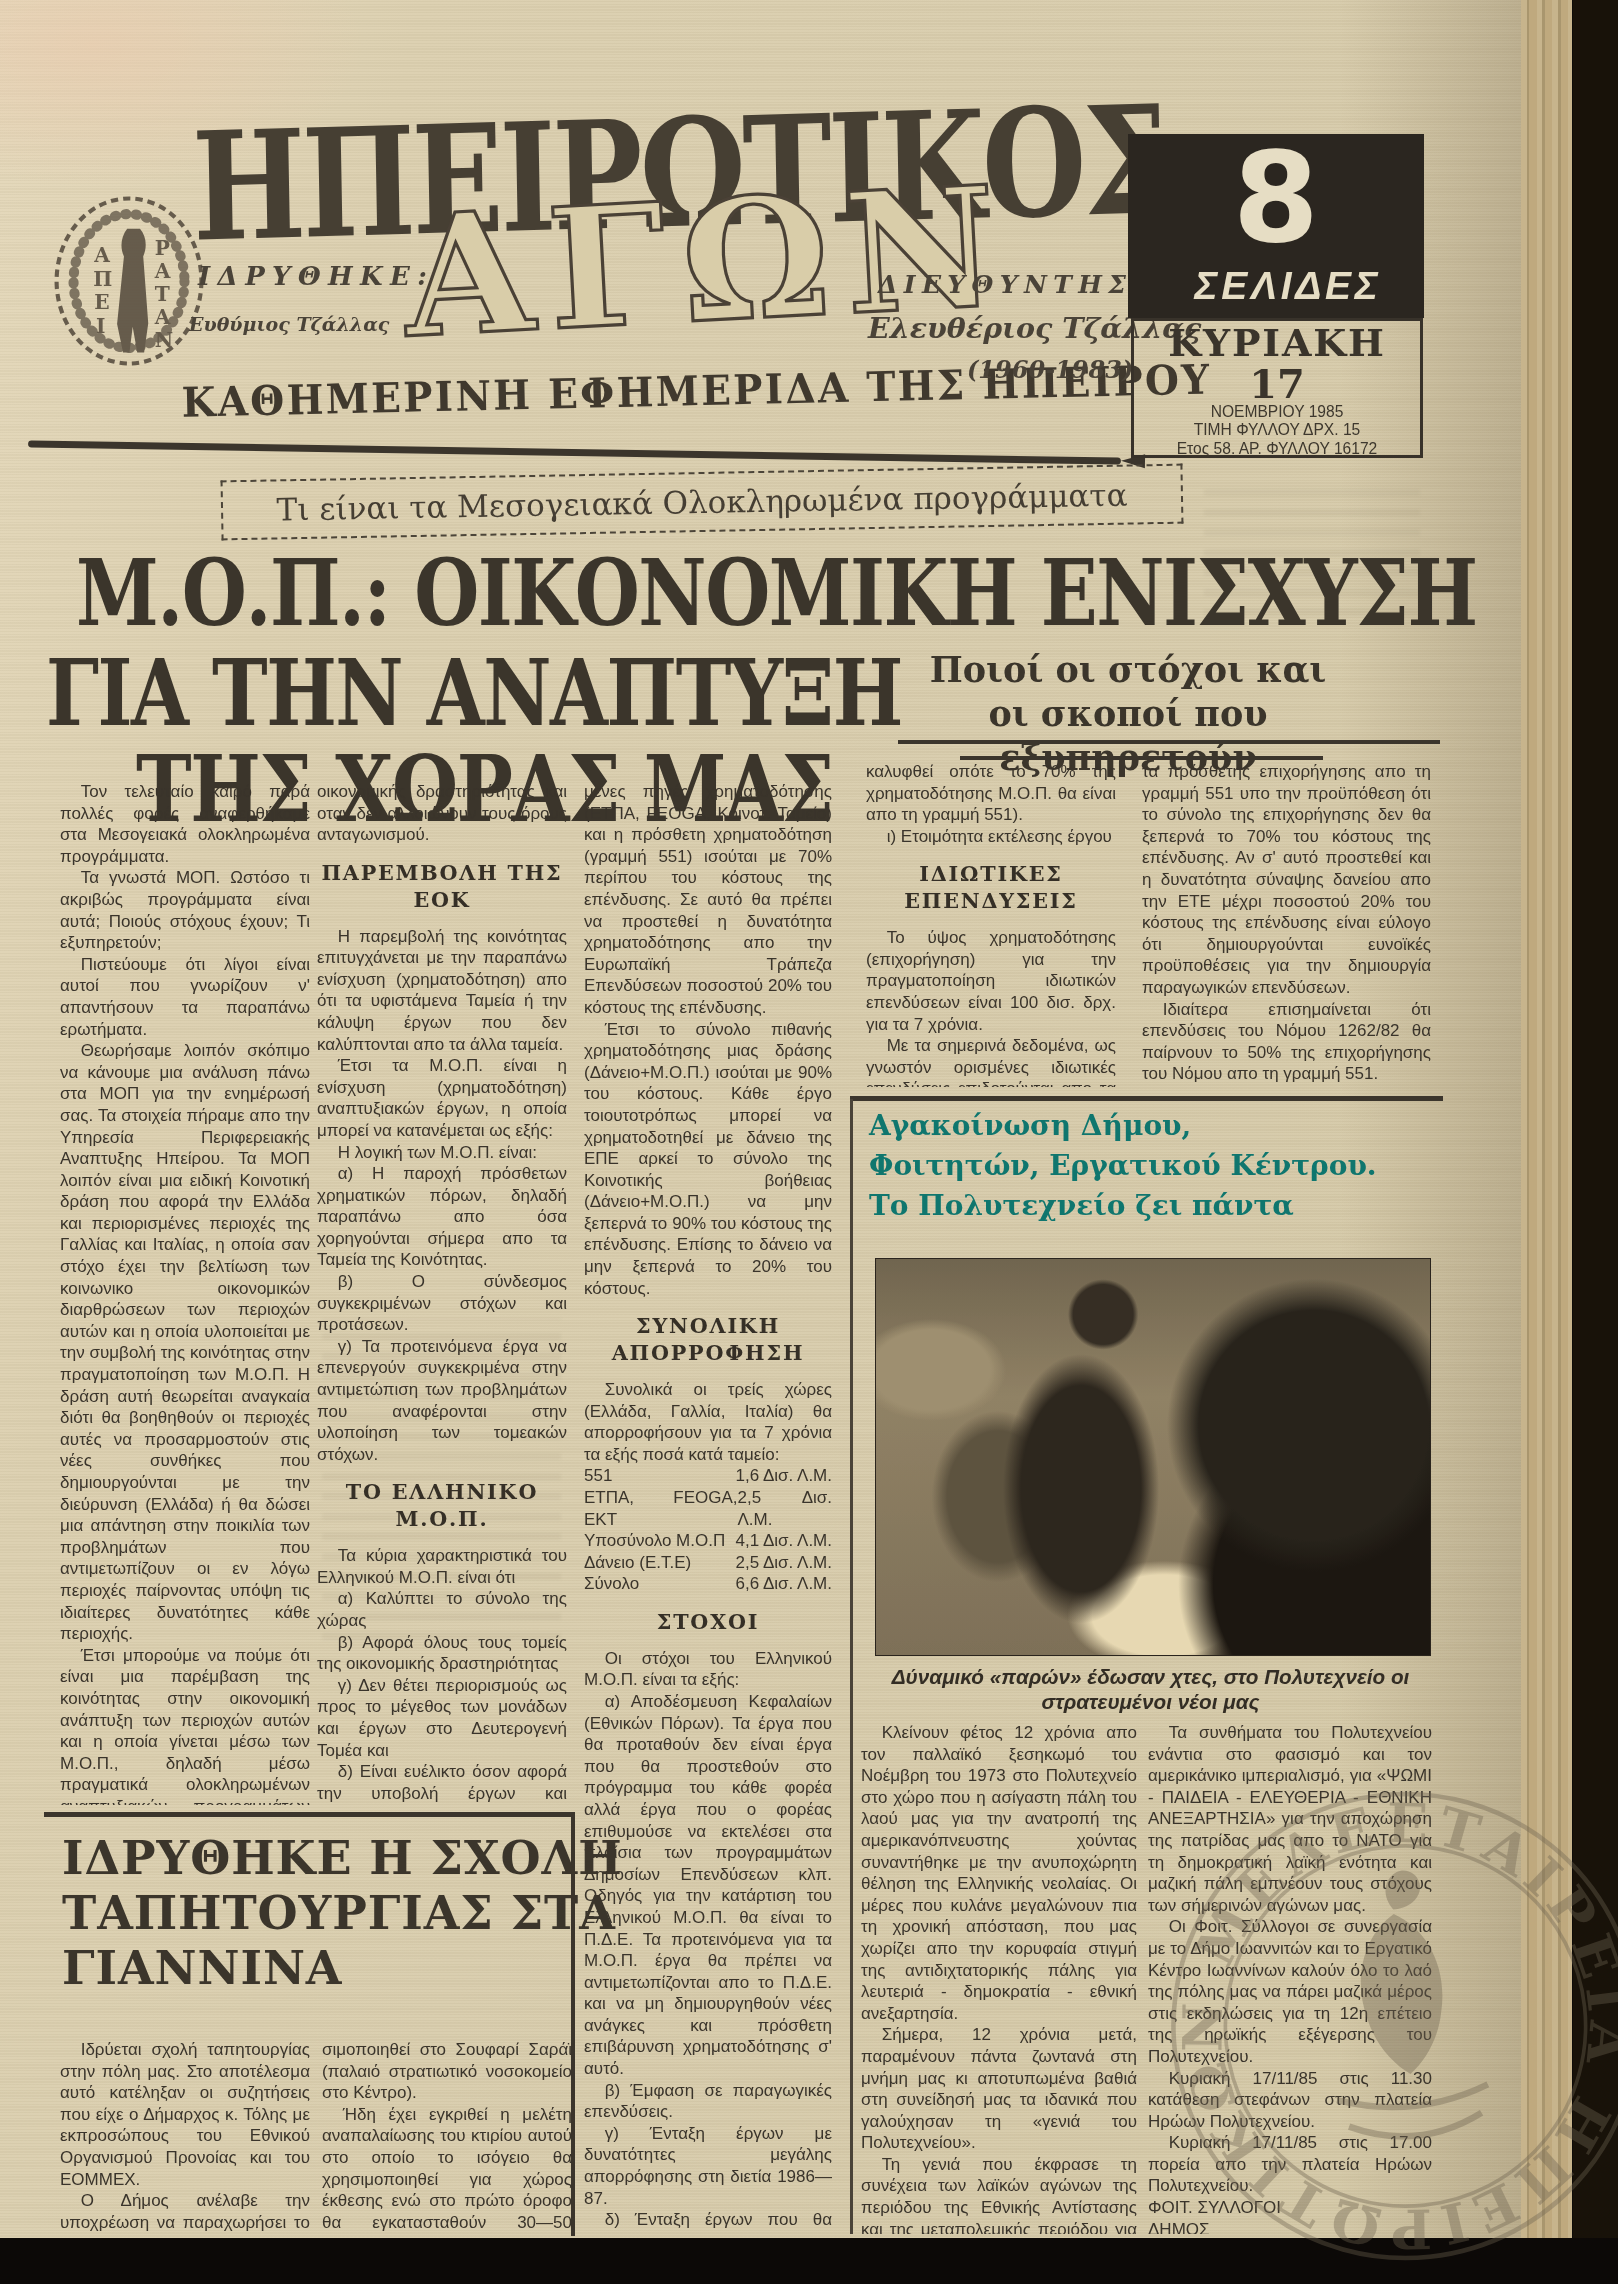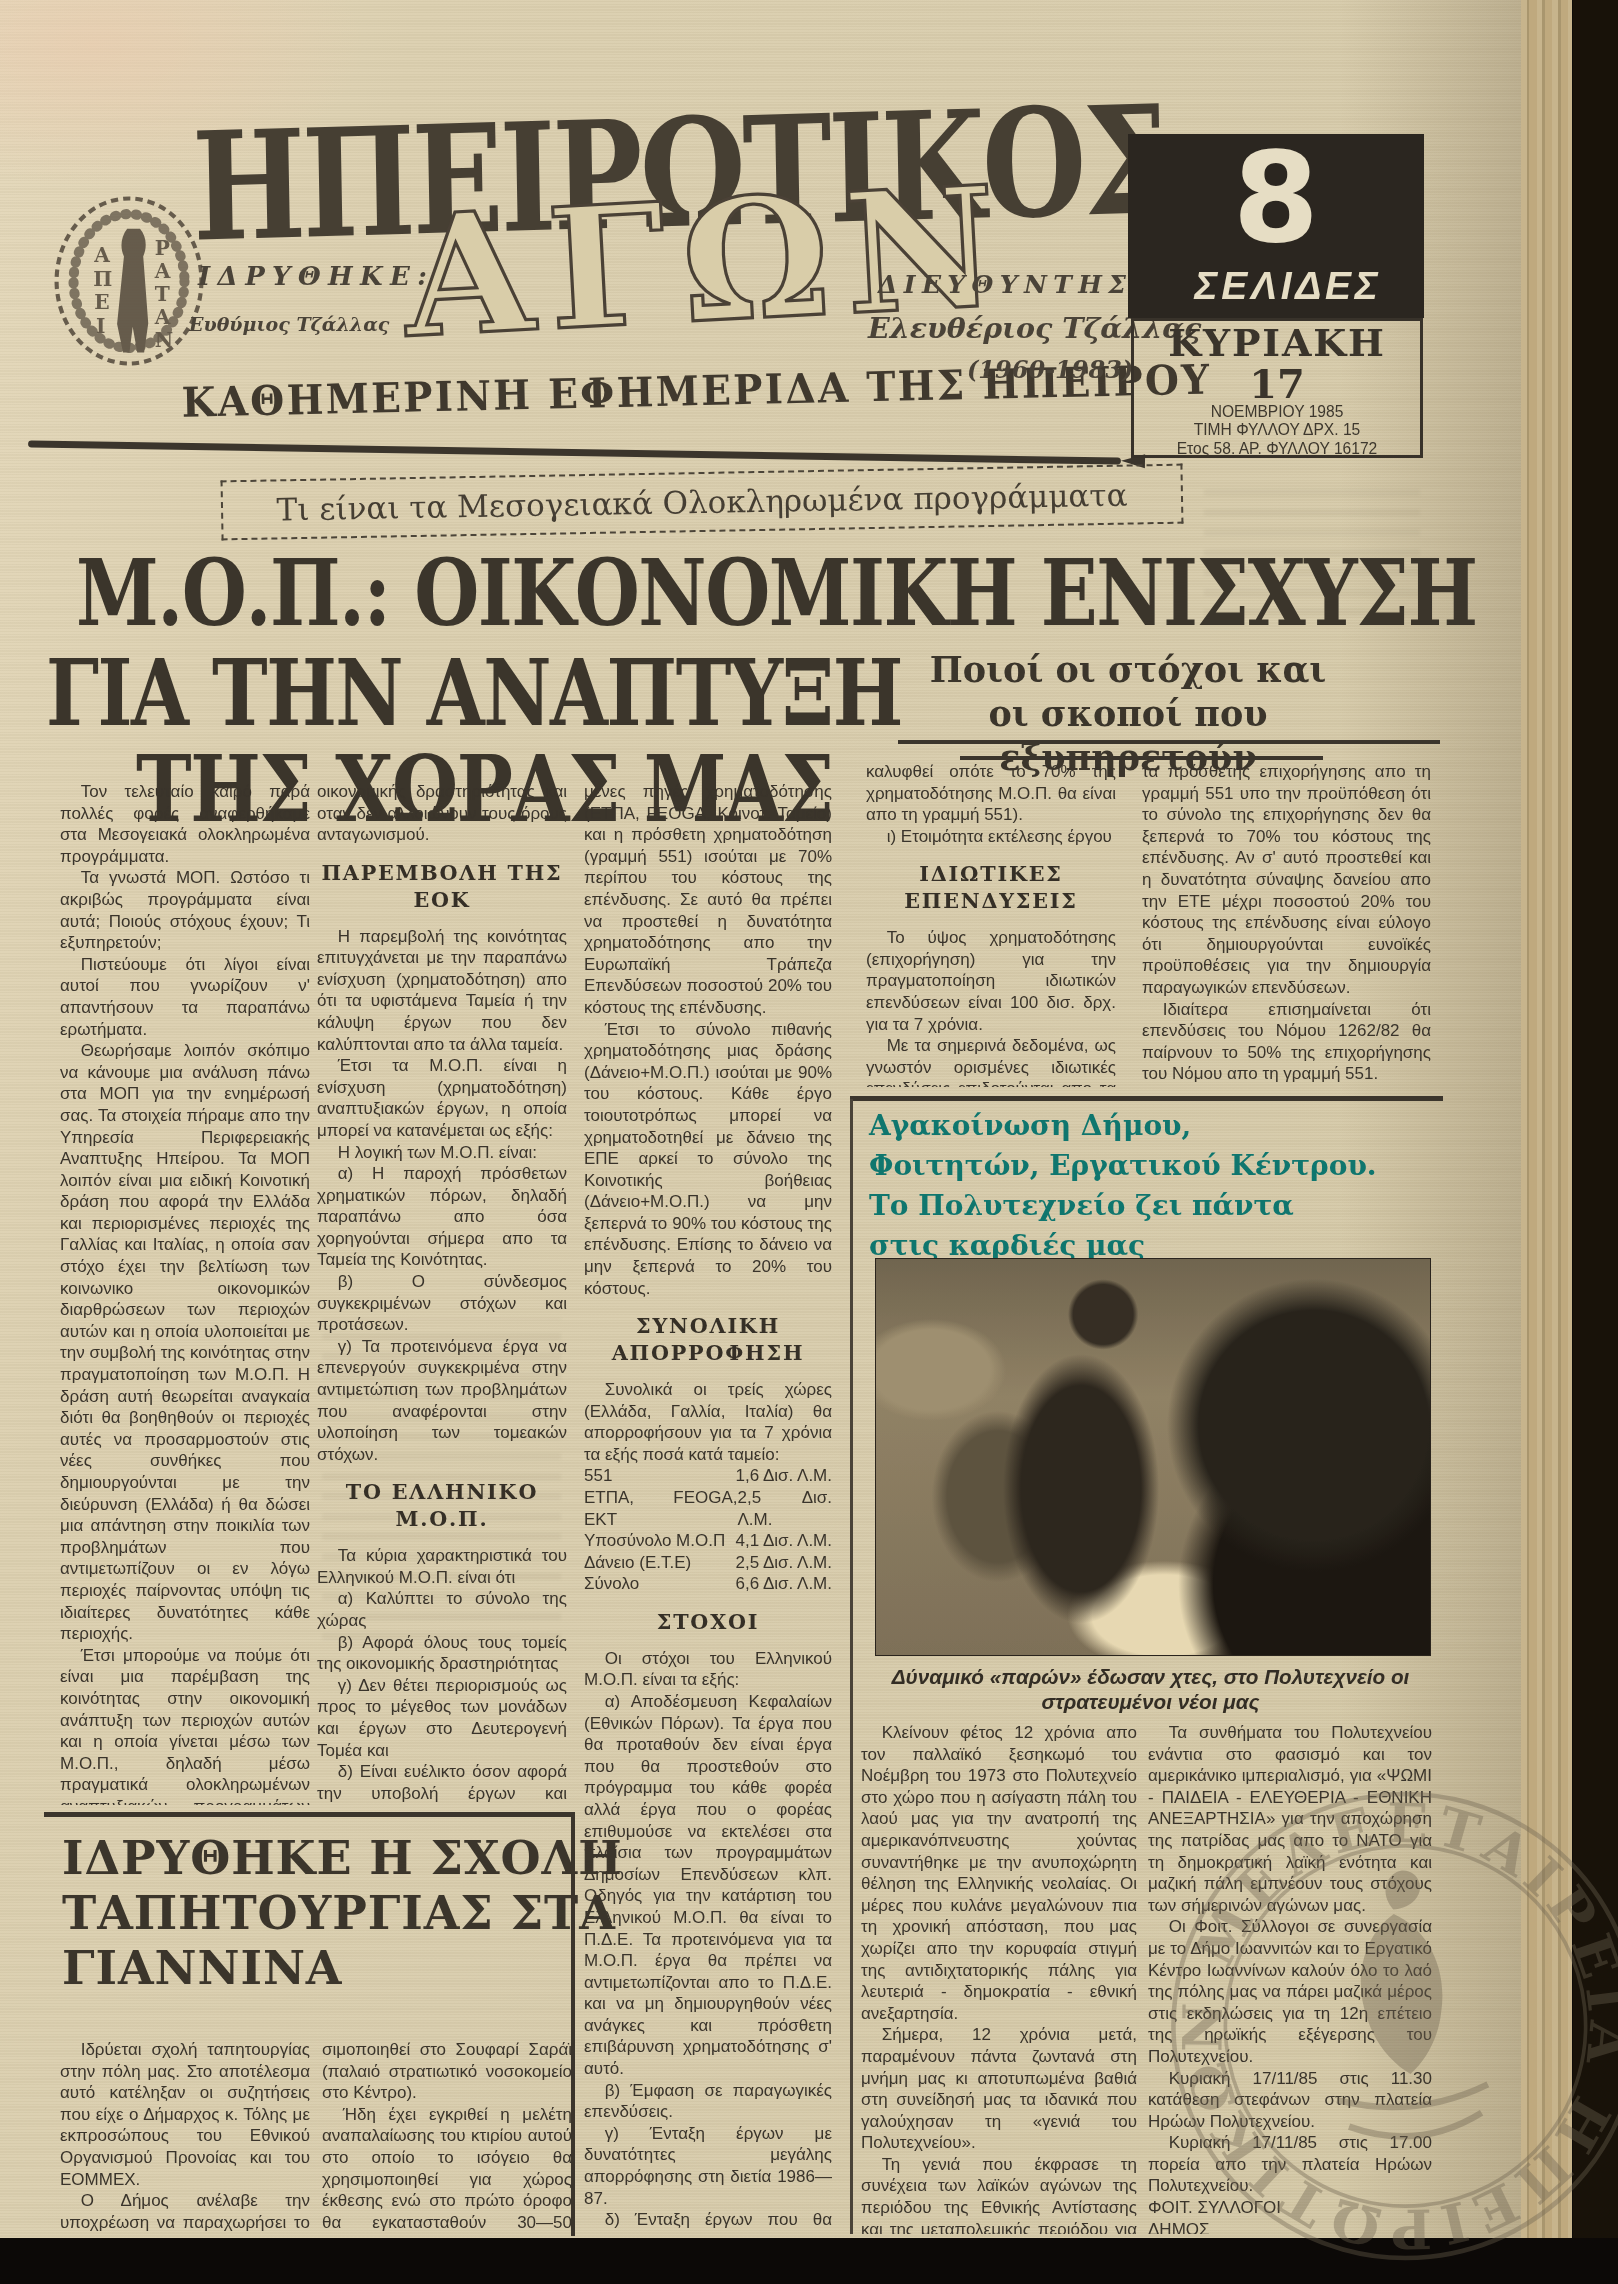--- a/index.html
+++ b/index.html
@@ -253,21 +253,20 @@
     </div>
   <div id="schoolB" class="col">
       <p class="para cont">σιμοποιηθεί στο Σουφαρί Σαράϊ (παλαιό στρατιωτικό νοσοκομείο στο Κέντρο).</p>
       <p class="para">Ήδη έχει εγκριθεί η μελέτη αναπαλαίωσης του κτιρίου αυτού στο οποίο το ισόγειο θα χρησιμοποιηθεί για χώρος έκθεσης ενώ στο πρώτο όροφο θα εγκατασταθούν 30—50 αργαλιοί. Θ' απασχολούνται μέχρι 150 άτομα τα οποία θα μαθαίνουν την τέχνη να αποζημιώνονται με κάποιο ποσό και θ' ασφαλίζονται.</p>
     </div>
 
   <div class="ann-headline">
     <div>Αγακοίνωση Δήμου,</div>
     <div>Φοιτητών, Εργατικού Κέντρου.</div>
     <div>Το Πολυτεχνείο ζει πάντα</div>
-    <div>στις καρδιές μας</div>
   </div>
   <div class="photo"></div>
   <div class="caption">Δύναμικό «παρών» έδωσαν χτες, στο Πολυτεχνείο οι στρατευμένοι νέοι μας</div>
   <div id="annA" class="col">
       <p class="para">Κλείνουν φέτος 12 χρόνια απο τον παλλαϊκό ξεσηκωμό του Νοέμβρη του 1973 στο Πολυτεχνείο στο χώρο που η ασίγαστη πάλη του λαού μας για την ανατροπή της αμερικανόπνευστης χούντας συναντήθηκε με την ανυποχώρητη θέληση της Ελληνικής νεολαίας. Οι μέρες που κυλάνε μεγαλώνουν πια τη χρονική απόσταση, που μας χωρίζει απο την κορυφαία στιγμή της αντιδιχτατορικής πάλης για λευτεριά - δημοκρατία - εθνική ανεξαρτησία.</p>
       <p class="para">Σήμερα, 12 χρόνια μετά, παραμένουν πάντα ζωντανά στη μνήμη μας κι αποτυπωμένα βαθιά στη συνείδησή μας τα ιδανικά που γαλούχησαν τη «γενιά του Πολυτεχνείου».</p>
       <p class="para">Τη γενιά που έκφρασε τη συνέχεια των λαϊκών αγώνων της περιόδου της Εθνικής Αντίστασης και της μεταπολεμικής περιόδου για δημιουργία, εθνικής ανεξαρτησίας και λαϊκή κυριαρχία, και που συνδέεται σήμερα με τις νέες γενιές, τις σύγχρονες αναζητήσεις για μια καλύτερη ζωή σε μια δίκαιη κοινωνία.</p>
     </div>
   <div id="annB" class="col">
       <p class="para">Τα συνθήματα του Πολυτεχνείου ενάντια στο φασισμό και τον αμερικάνικο ιμπεριαλισμό, για «ΨΩΜΙ - ΠΑΙΔΕΙΑ - ΕΛΕΥΘΕΡΙΑ - ΕΘΝΙΚΗ ΑΝΕΞΑΡΤΗΣΙΑ» για την αποχώρηση της πατρίδας μας απο το ΝΑΤΟ για τη δημοκρατική λαϊκή ενότητα και μαζική πάλη εμπνέουν τους στόχους των σήμερινών αγώνων μας.</p>

